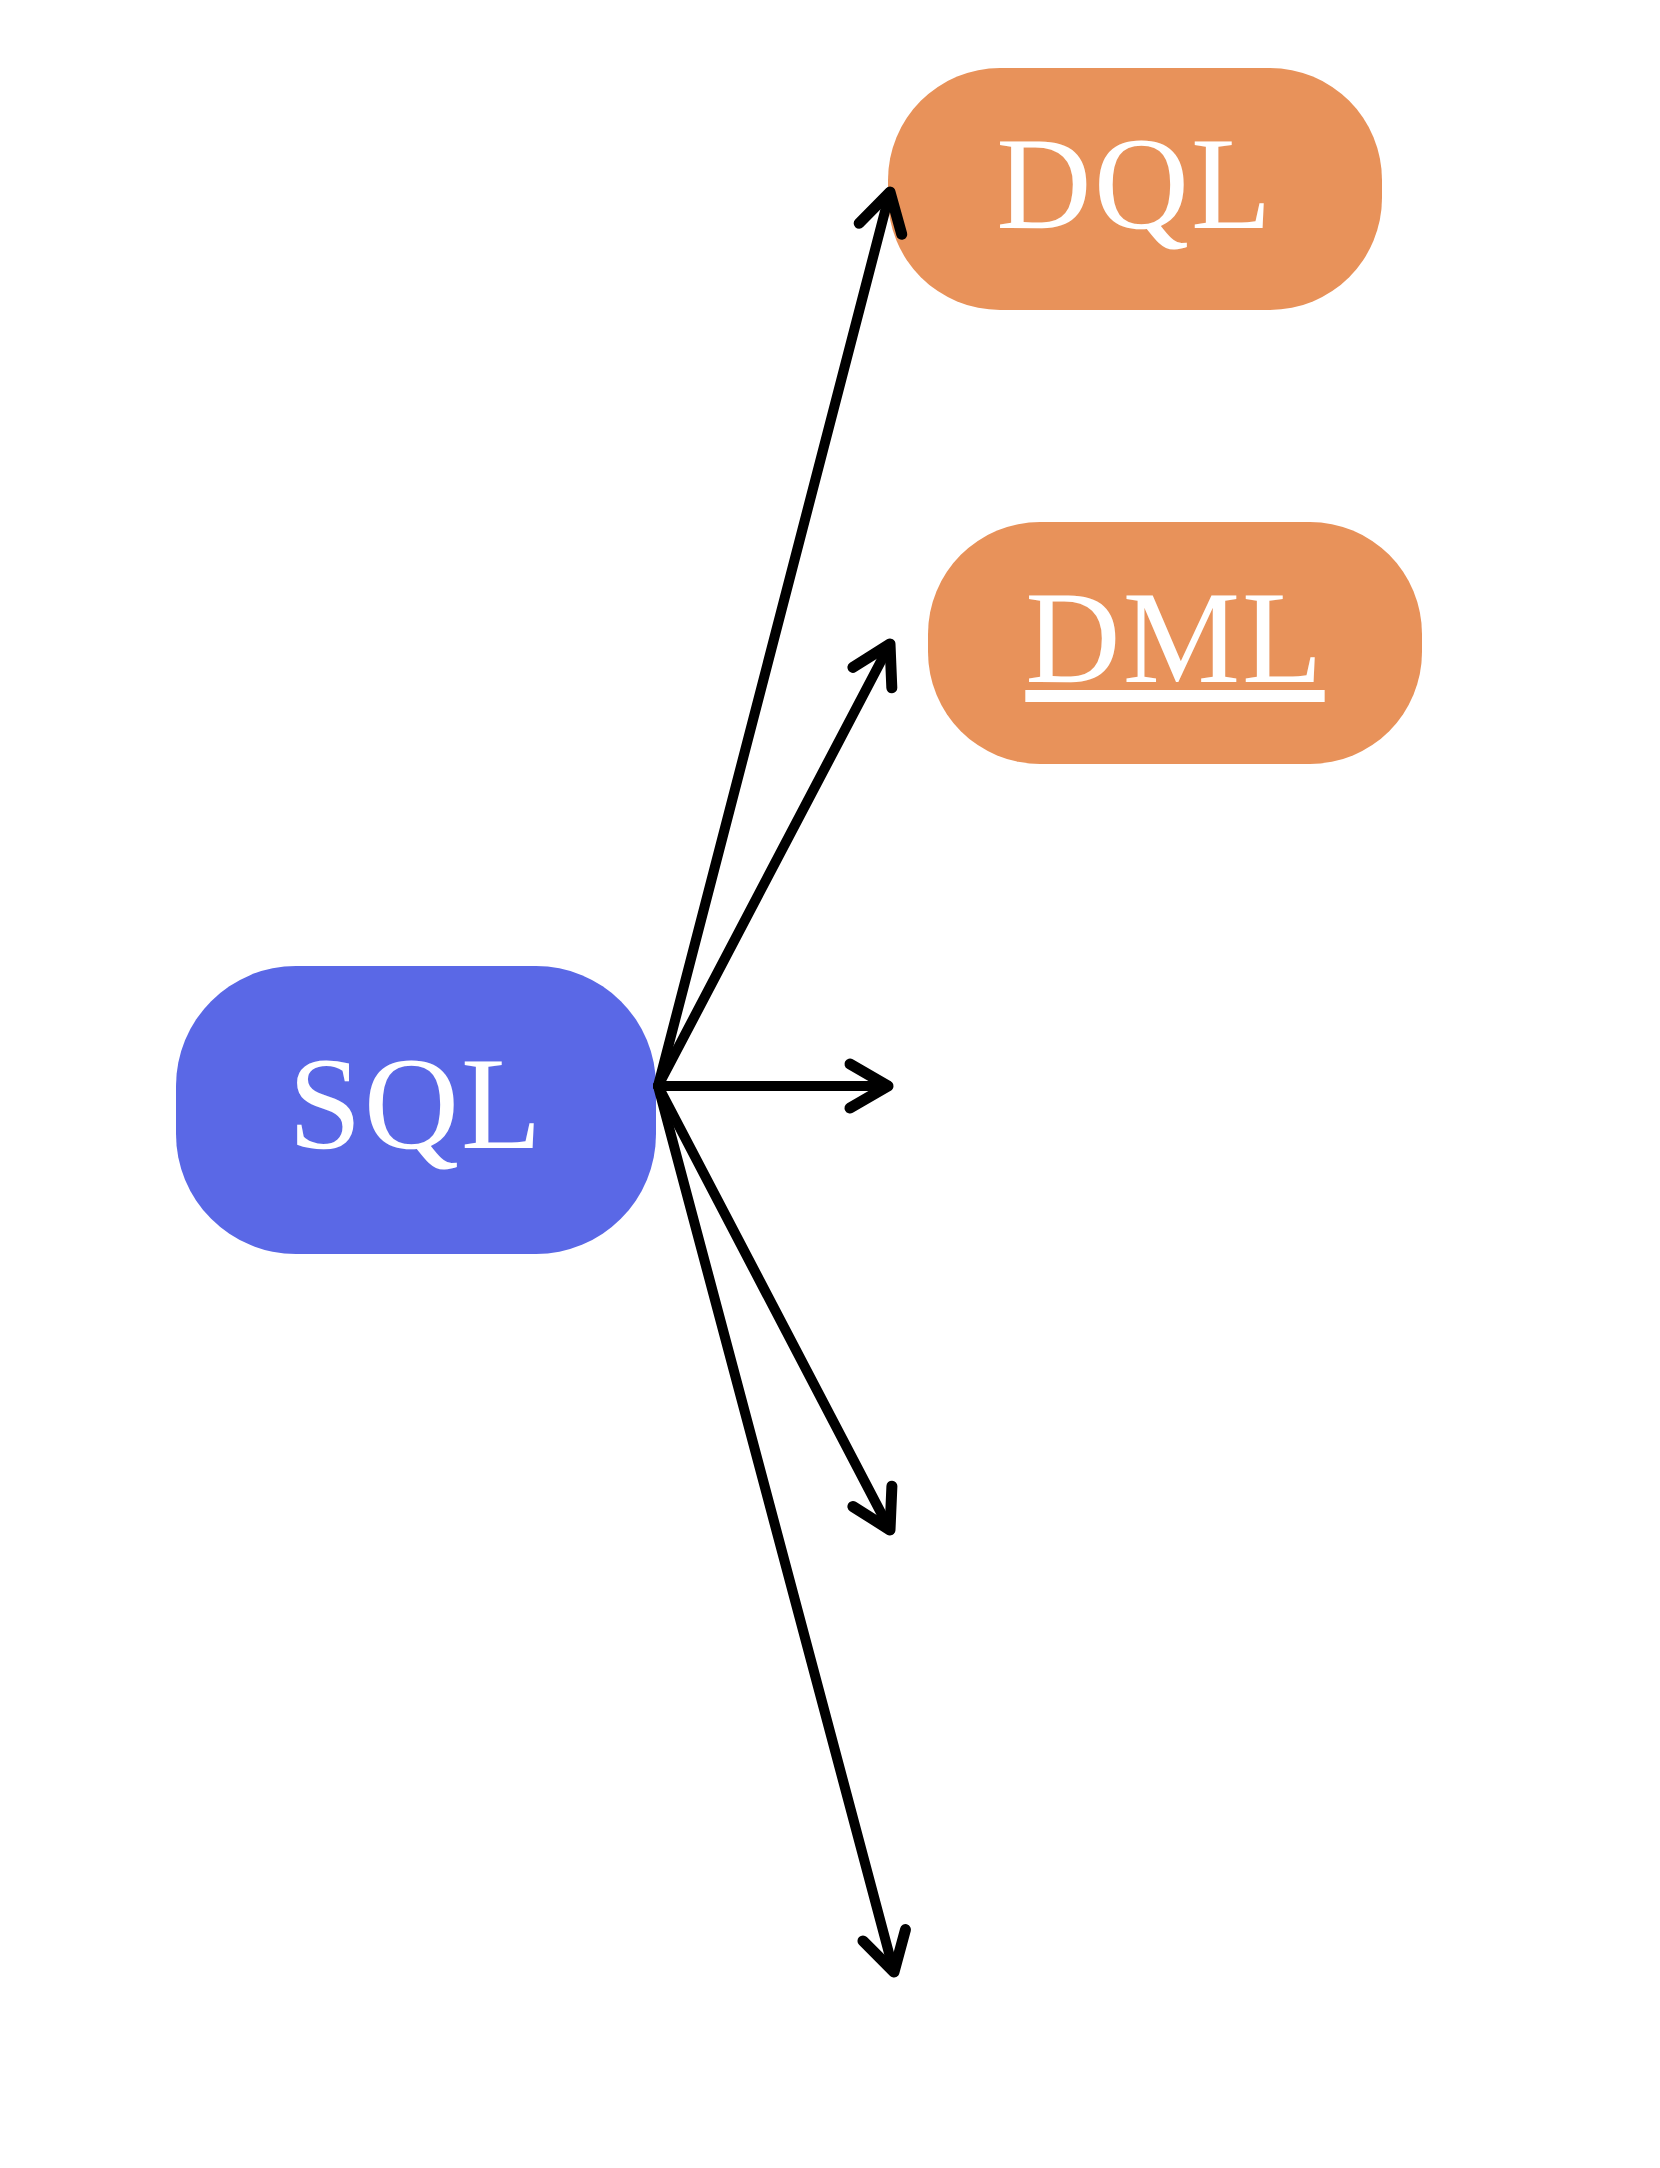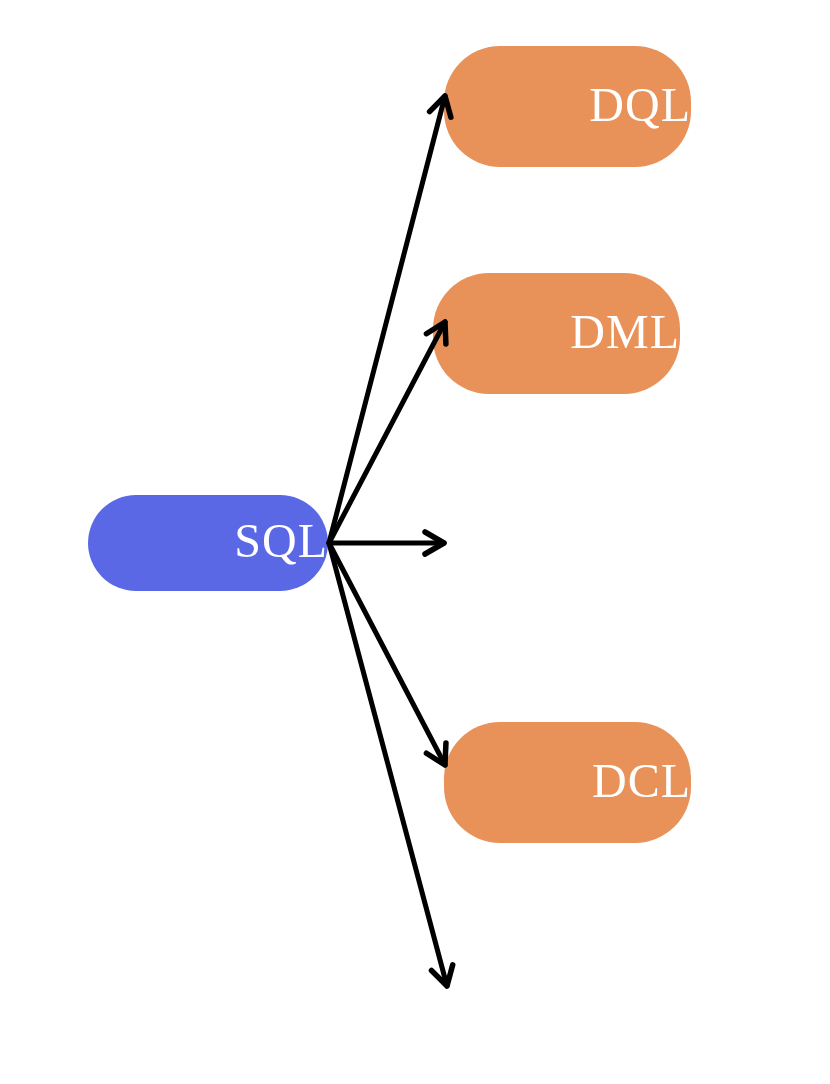--- a/index.html
+++ b/index.html
@@ -21,45 +21,44 @@
     top: 0;
     width: 830px;
     height: 1084px;
     z-index: 2;
     pointer-events: none;
   }
   .node {
     position: absolute;
     display: flex;
     align-items: center;
-    justify-content: flex-end;
+    justify-content: center;
     color: #ffffff;
-    font-size: 48px;
+    font-size: 66px;
     line-height: 1;
     z-index: 1;
     letter-spacing: 1px;
     user-select: none;
-    margin-top: 12px;
   }
   .node-root {
     left: 88px;
     top: 483px;
     width: 240px;
-    height: 96px;
+    height: 144px;
     border-radius: 60px;
     background: #5a68e6;
   }
   .node-child {
     width: 247px;
     height: 121px;
     border-radius: 56px;
     background: #e8925a;
   }
   .node-dql { left: 444px; top: 34px; }
-  .node-dml { left: 433px; top: 261px; }
+  .node-dml { left: 464px; top: 261px; text-decoration: underline; }
   .node-ddl { left: 444px; top: 484px; }
   .node-dcl { left: 444px; top: 710px; }
   .node-dtl { left: 446px; top: 937px; }
   .node-label {
     transform: translateY(-2px);
   }
 </style>
 </head>
 <body>
 
@@ -71,23 +70,20 @@
 
   <div class="node node-child node-dql">
     <span class="node-label">DQL</span>
   </div>
 
   <div class="node node-child node-dml">
     <span class="node-label">DML</span>
   </div>
 
 
-  <div class="node node-child node-dcl">
-    <span class="node-label">DCL</span>
-  </div>
 
 
   <svg class="edges" viewBox="0 0 830 1084" xmlns="http://www.w3.org/2000/svg">
     <defs>
       <marker id="arrowhead" markerUnits="userSpaceOnUse" markerWidth="32" markerHeight="32" refX="25" refY="15" orient="auto">
         <path d="M6,4 L25,15 L6,26" fill="none" stroke="#000000" stroke-width="5.5" stroke-linecap="round" stroke-linejoin="round"></path>
       </marker>
     </defs>
 
     <line x1="329" y1="543" x2="445" y2="96" stroke="#000000" stroke-width="5" stroke-linecap="round" marker-end="url(#arrowhead)"></line>

